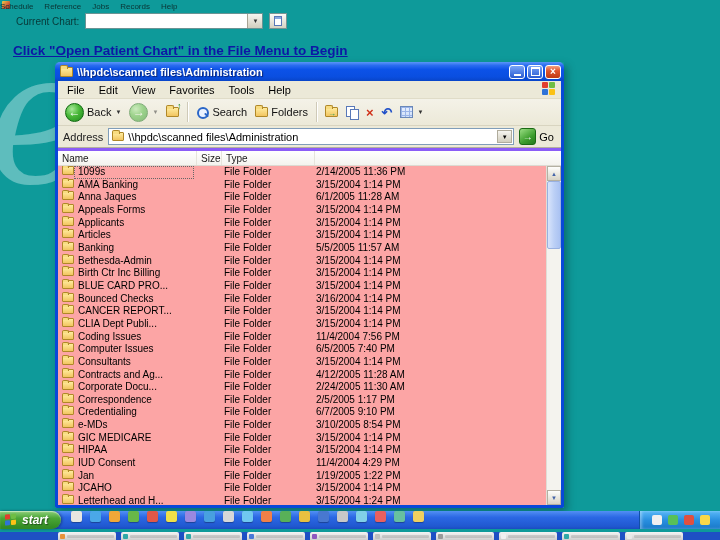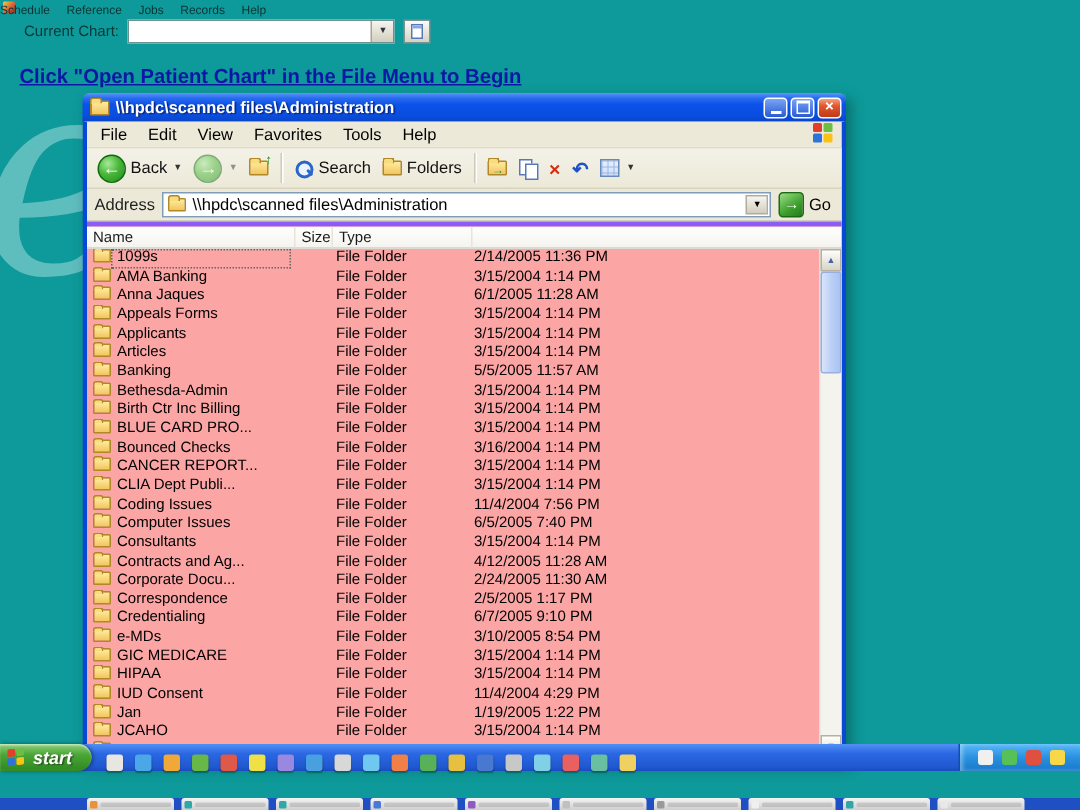--- a/index.html
+++ b/index.html
@@ -121,21 +121,21 @@
   .row.selected .cell.name{outline:1px dotted #666;outline-offset:-1px}
 
   .vscroll{position:absolute;top:15px;right:0;bottom:0;width:15px;background:#f4f3ee;border-left:1px solid #e0ded6}
   .sb-btn{position:absolute;left:0;right:0;height:15px;background:linear-gradient(#fefefc,#d8d4c6);
     border:1px solid #b4b0a2;display:flex;align-items:center;justify-content:center;font-size:6px;color:#4464a8}
   .sb-up{top:0}.sb-down{bottom:0}
   .sb-thumb{position:absolute;left:0;right:0;top:15px;height:68px;border:1px solid #98b0e0;border-radius:2px;
     background:linear-gradient(90deg,#d8e4fb,#bcd0f6 50%,#aac2f2)}
 
   
-  .taskbar{position:absolute;left:0;top:496px;width:720px;height:18px;z-index:6;display:flex;align-items:flex-end;
+  .taskbar{position:absolute;left:0;top:511px;width:720px;height:18px;z-index:6;display:flex;align-items:flex-start;
     background:linear-gradient(180deg,#5290f4 0%,#2b68e4 35%,#2058d0 85%,#1a4cc0 100%)}
   .start-btn{height:18px;padding:0 13px 0 5px;border-radius:0 9px 9px 0;display:flex;align-items:center;gap:4px;
     color:#fff;font-size:12px;font-weight:bold;font-style:italic;text-shadow:1px 1px 1px rgba(0,0,0,.45);
     background:linear-gradient(180deg,#8fd07c 0%,#4aa636 40%,#338c24 90%);
     box-shadow:1px 0 3px rgba(0,0,0,.4), inset 0 1px 1px rgba(255,255,255,.5)}
   .flag{width:13px;height:13px;display:grid;grid-template-columns:5px 5px;grid-template-rows:5px 5px;
     gap:1px;transform:skewY(-6deg)}
   .flag span{border-radius:1px}
   .qicons{display:flex;align-items:center;gap:8px;margin-left:10px}
   .qicon{width:11px;height:11px;border-radius:2px;box-shadow:0 1px 1px rgba(0,0,0,.3)}

